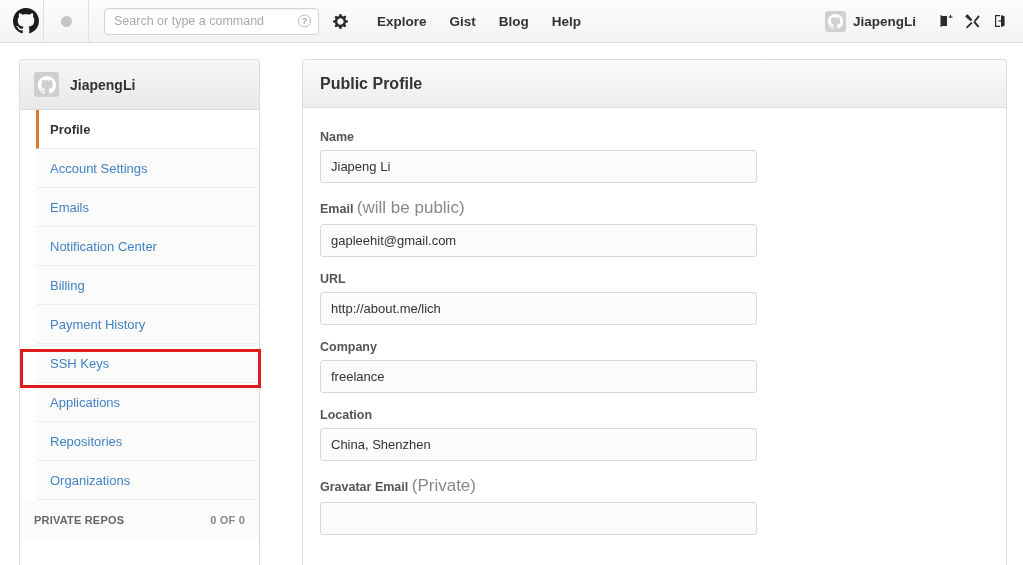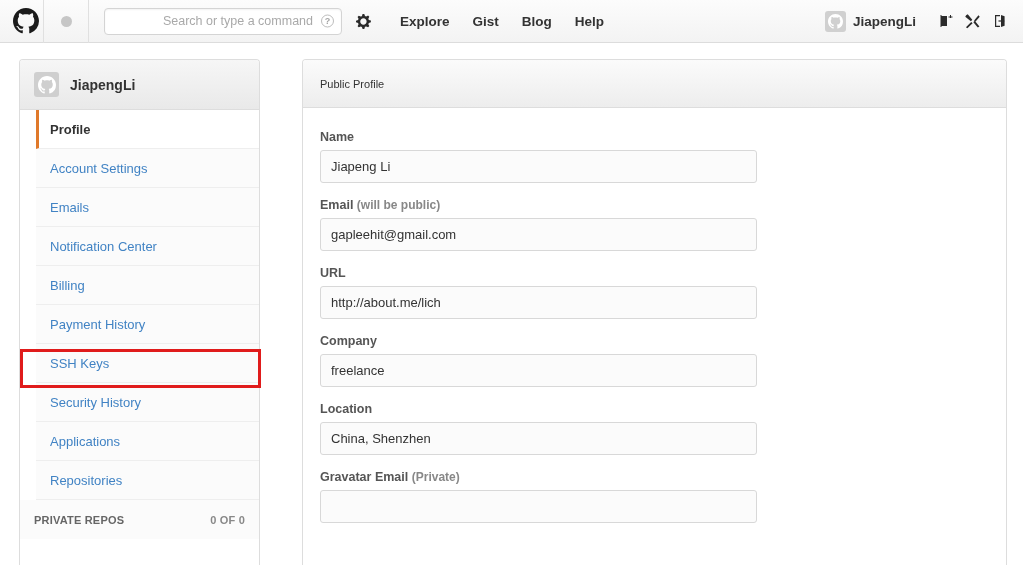--- a/index.html
+++ b/index.html
@@ -41,32 +41,31 @@
     width: 11px; height: 11px;
     border-radius: 50%;
     background: #c6c6c6;
   }
 
   #search-wrap {
     position: relative;
     margin-left: 15px;
   }
   #search-input {
-    width: 238px;
+    width: 215px;
     height: 27px;
     border: 1px solid #d4d4d4;
     border-radius: 4px;
     background: #ffffff;
     padding: 0 28px 0 9px;
     font-family: "Liberation Sans", sans-serif;
     font-size: 12.5px;
     color: #c2410c;
     outline: none;
     box-shadow: inset 0 1px 2px rgba(0,0,0,0.055);
-    text-align: right;
   }
   #search-input::placeholder { color: #a9a9a9; }
   .search-help {
     position: absolute;
     right: 8px; top: 50%;
     transform: translateY(-50%);
     width: 13px; height: 13px;
     border: 1.4px solid #bdbdbd;
     border-radius: 50%;
     color: #a5a5a5;
@@ -226,37 +225,37 @@
     margin-right: 8px;
   }
   #main-header {
     height: 48px;
     display: flex;
     align-items: center;
     padding: 0 17px;
     background: linear-gradient(to bottom, #fbfbfb 0%, #ededed 100%);
     border-bottom: 1px solid #dddddd;
     border-radius: 3px 3px 0 0;
-    font-size: 11px;
-    font-weight: normal;
+    font-size: 16px;
+    font-weight: bold;
     color: #333333;
   }
   #form-body { padding: 22px 17px 0 17px; }
   .field { margin-bottom: 15px; }
   .field-label {
     font-size: 12.5px;
     font-weight: bold;
     color: #555555;
     margin-bottom: 6px;
     display: block;
   }
   .field-label .note {
-    font-weight: bold;
+    font-weight: normal;
     color: #888888;
-    font-size: 12px;
+    font-size: 17px;
   }
   .field input {
     width: 437px;
     height: 33px;
     border: 1px solid #d8d8d8;
     border-radius: 3px;
     background: #fbfbfb;
     padding: 11px 10px;
     font-family: "Liberation Sans", sans-serif;
     font-size: 13px;
@@ -392,27 +391,27 @@
     <div class="side-item">
       <span>Billing</span>
     </div>
     <div class="side-item">
       <span>Payment History</span>
     </div>
     <div class="side-item">
       <span>SSH Keys</span>
     </div>
     <div class="side-item">
-      <span>Security History</span>
-    </div>
-    <div class="side-item">
       <span>Applications</span>
     </div>
     <div class="side-item">
       <span>Repositories</span>
+    </div>
+    <div class="side-item">
+      <span>Organizations</span>
     </div>
 
     <div id="side-footer">
       <span>PRIVATE REPOS</span>
       <span class="count">0 OF 0</span>
     </div>
 
     <div id="ssh-annotation"></div>
   </div>
 

